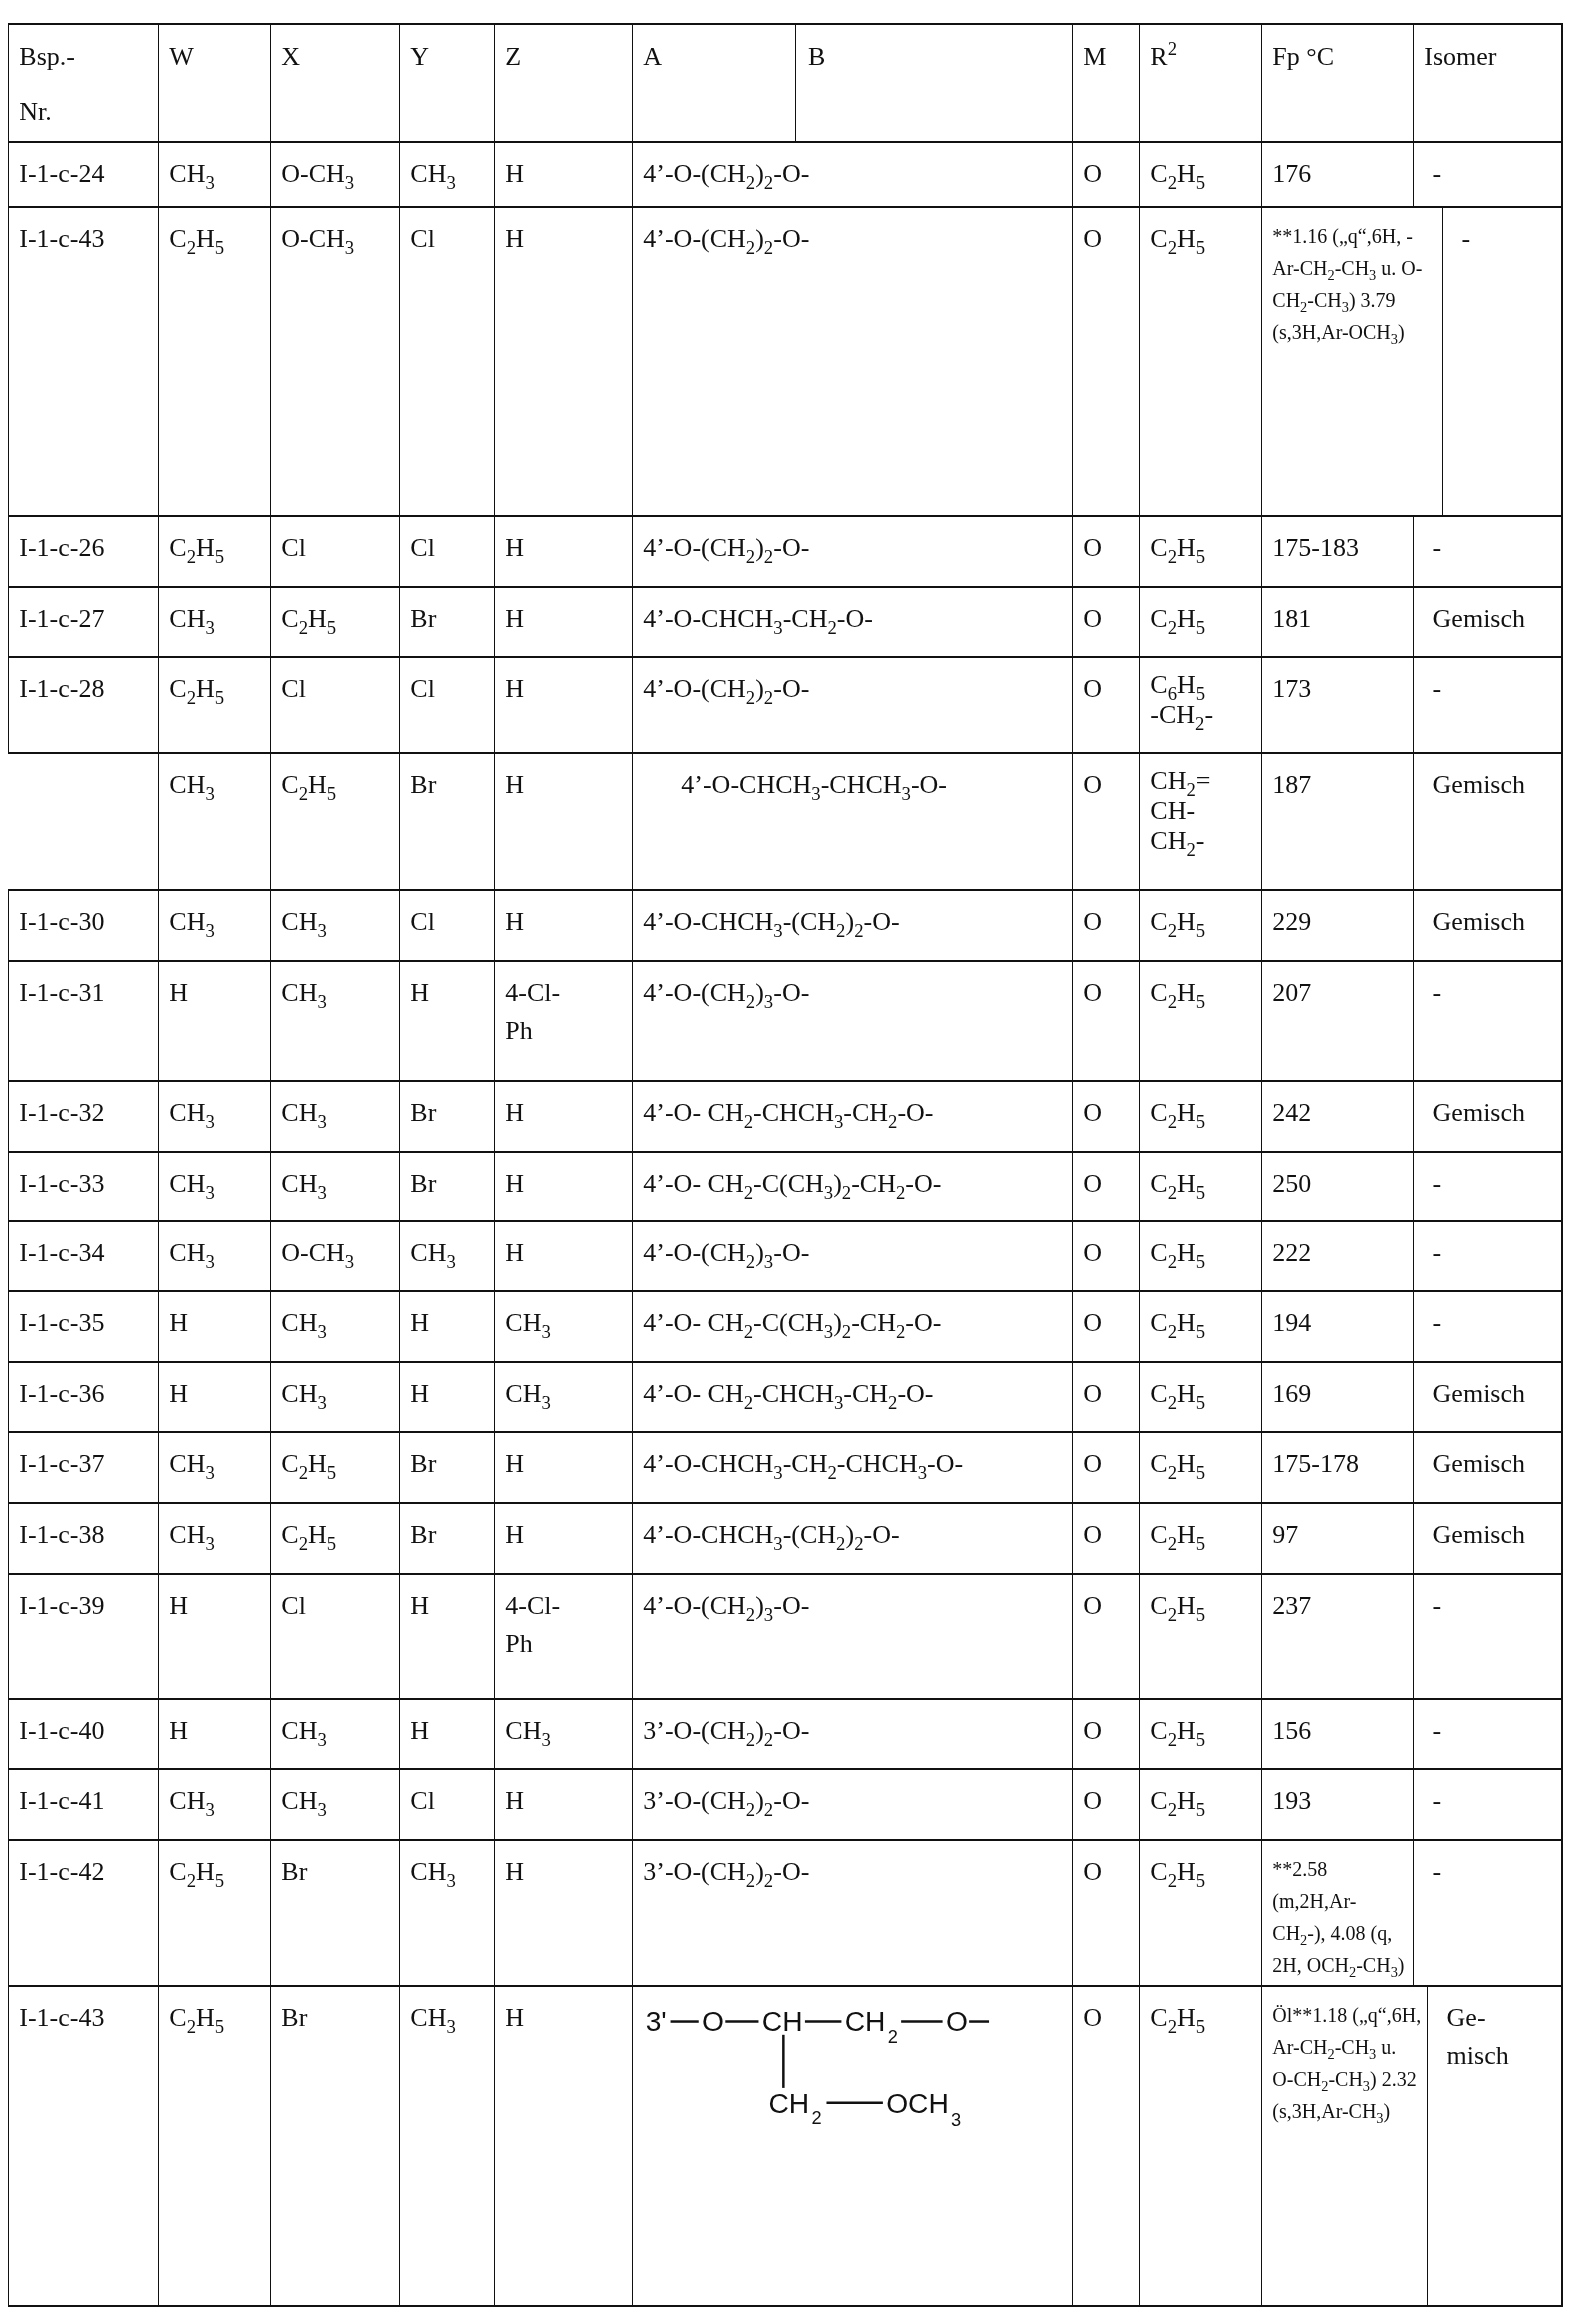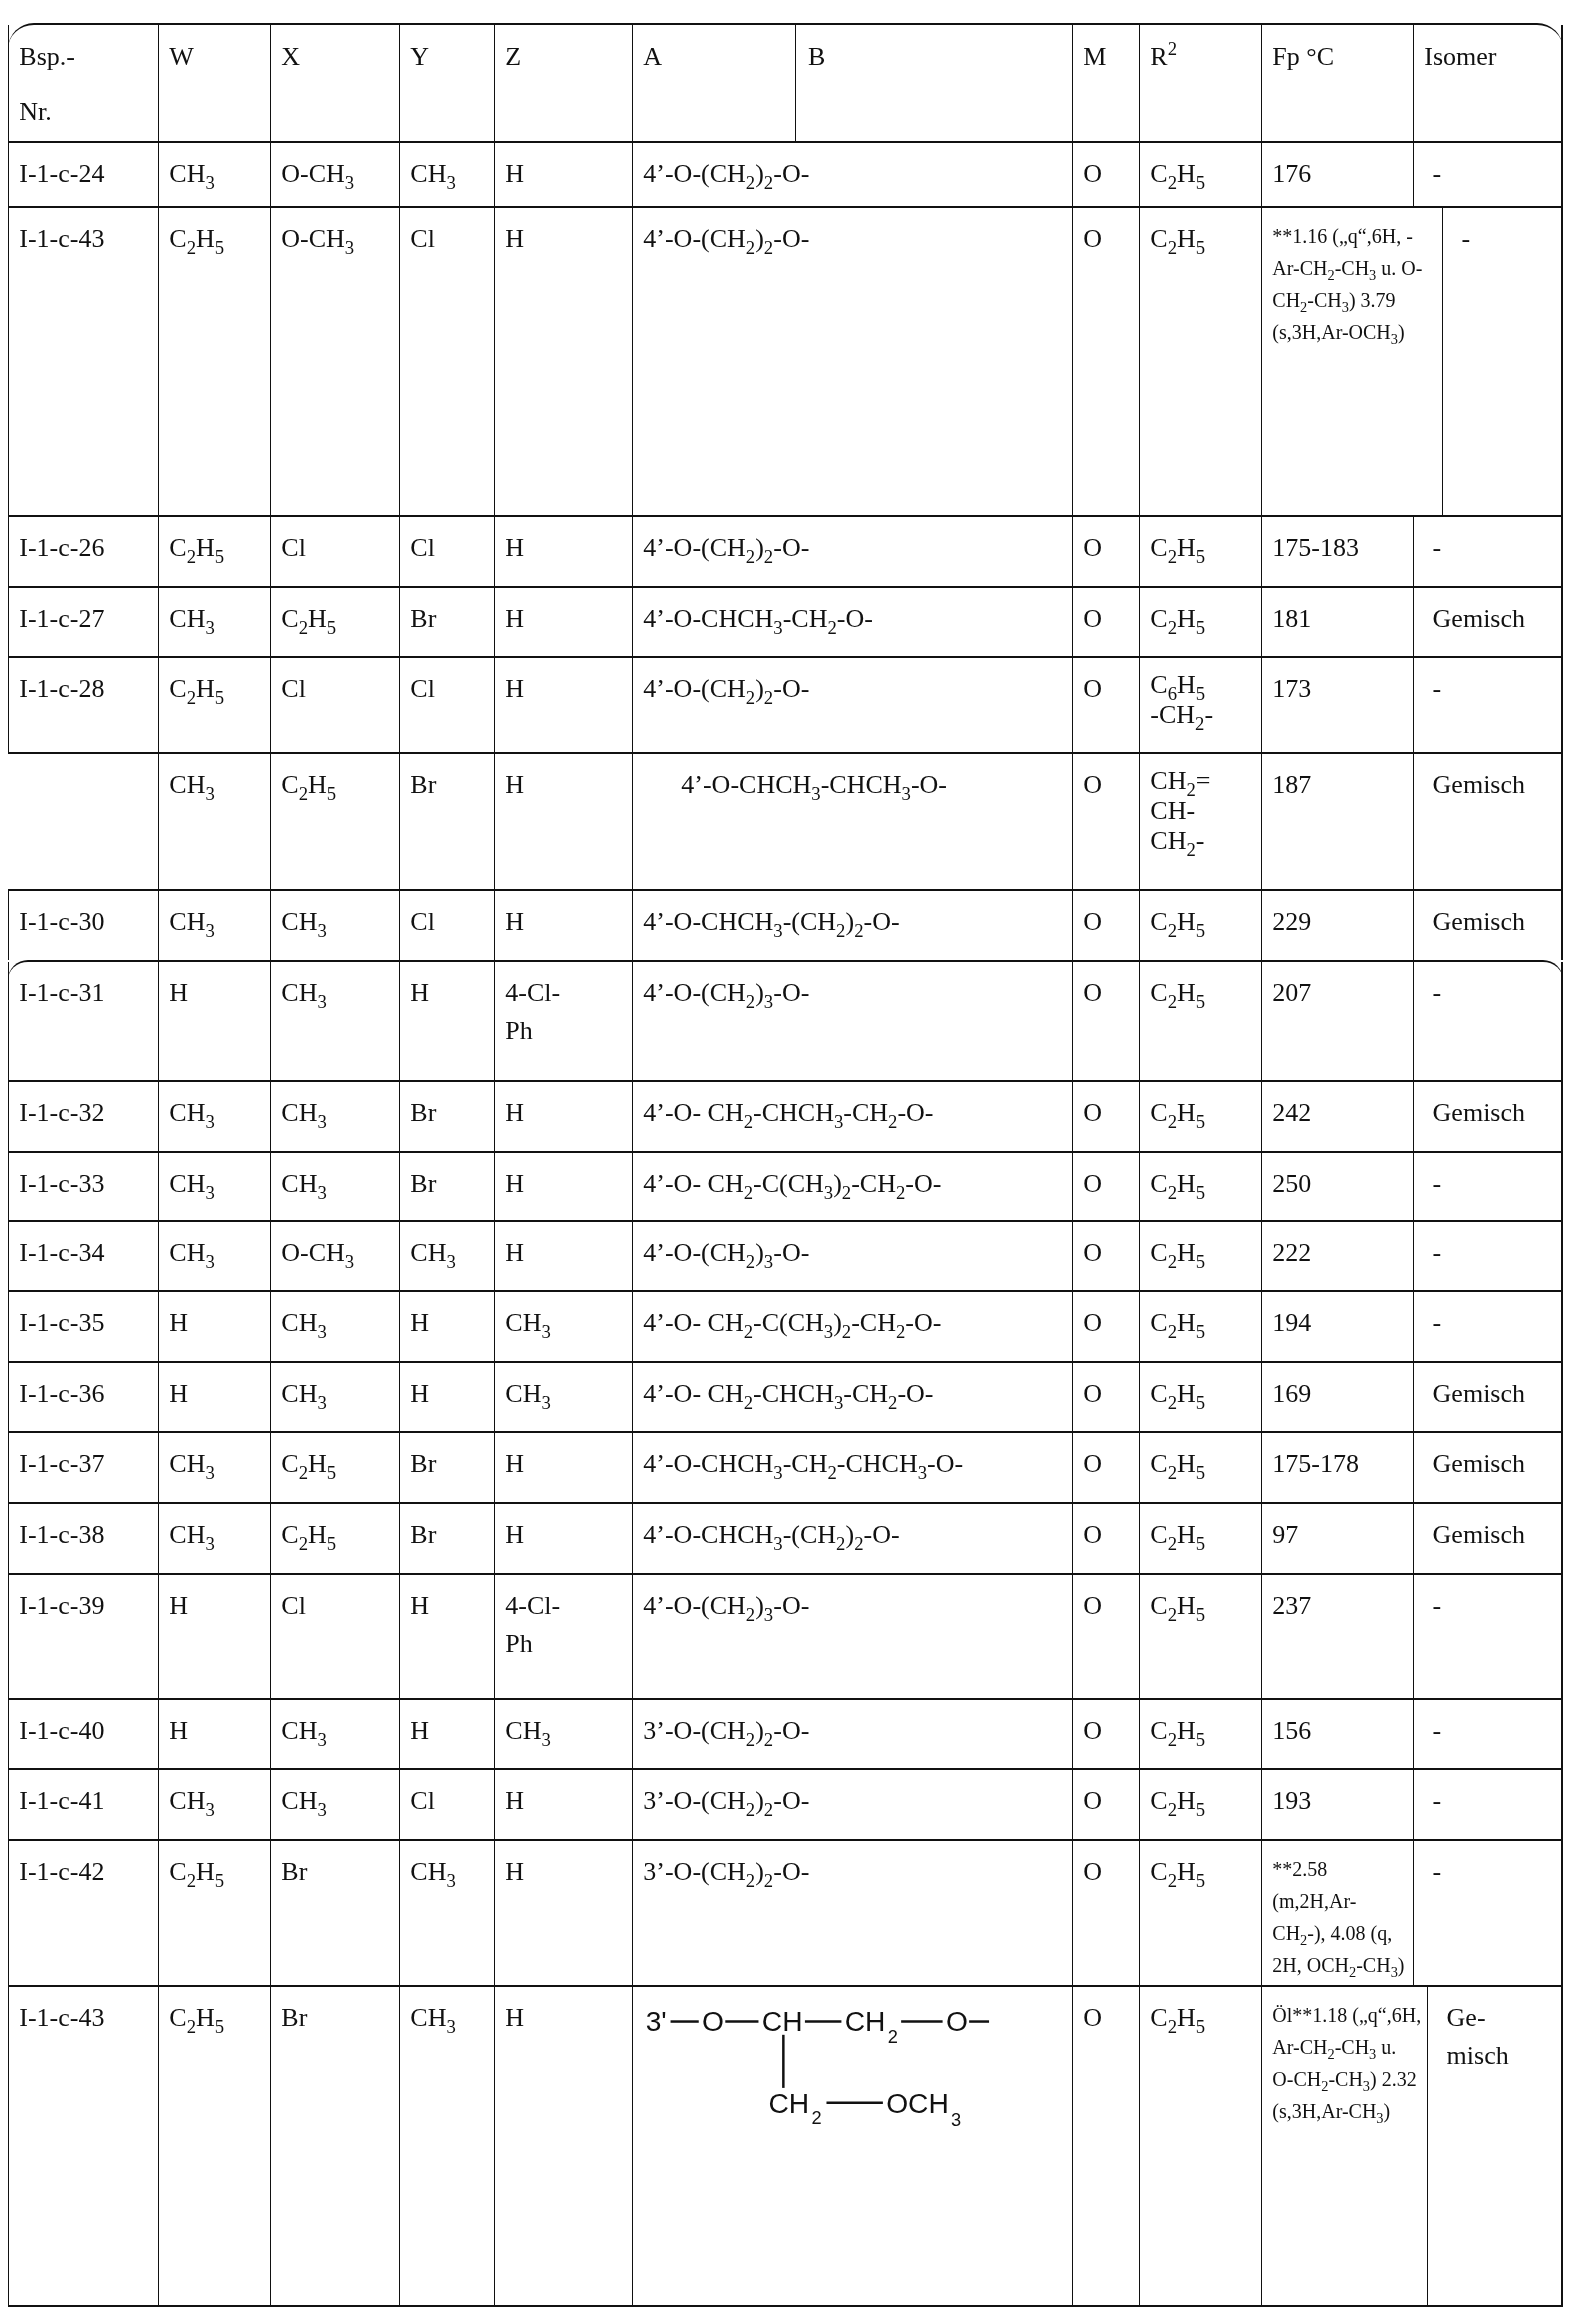--- a/index.html
+++ b/index.html
@@ -18,21 +18,21 @@
   sup { font-size: 0.72em; vertical-align: 0.55em; line-height: 0; }
   .bhdr { position: absolute; top: 0; bottom: 0; left: 162px; border-left: 1.7px solid #111; padding: 13.3px 0 0 11.6px; font-size: 26px; }
   .struct { position: absolute; left: 8.3px; top: 8.3px; width: 432px; height: 141px;
             font-family: "Liberation Sans", "DejaVu Sans", sans-serif; }
   .struct svg text { font-family: "Liberation Sans", "DejaVu Sans", sans-serif; }
 </style>
 </head>
 <body>
 
 <div id="tbl">
-    <div class="row hdr" style="top: 0px; height: 118px; border-radius: 26px;">
+    <div class="row hdr" style="top: 0px; height: 118px;">
       <div class="cell " style="left: 0px; width: 150px;">
         <div>Bsp.-</div>
         <div style="margin-top: 16.6px;">Nr.</div>
       </div>
       <div class="cell " style="left: 150px; width: 112px;">W</div>
       <div class="cell " style="left: 262px; width: 129px;">X</div>
       <div class="cell " style="left: 391px; width: 96px;">Y</div>
       <div class="cell " style="left: 486px; width: 137px;">Z</div>
       <div class="cell " style="left: 624px; width: 441px;"><span>A</span><div class="bhdr">B</div></div>
       <div class="cell " style="left: 1064px; width: 67px;">M</div>
@@ -130,21 +130,21 @@
     <div class="cell c-x" style="left: 262px; width: 129px;">CH<sub>3</sub></div>
     <div class="cell c-y" style="left: 391px; width: 96px;">Cl</div>
     <div class="cell c-z" style="left: 486px; width: 137px;">H</div>
     <div class="cell c-ab" style="left: 624px; width: 441px;">4’-O-CHCH<sub>3</sub>-(CH<sub>2</sub>)<sub>2</sub>-O-</div>
     <div class="cell c-m" style="left: 1064px; width: 67px;">O</div>
     <div class="cell c-r2" style="left: 1131px; width: 122px;">C<sub>2</sub>H<sub>5</sub></div>
     <div class="cell c-fp" style="left: 1253px; width: 152px;">229</div>
     <div class="cell c-iso iso endcol" style="left: 1405px; width: 150px;">Gemisch</div>
   </div>
 
-  <div class="row" style="top: 937px; height: 121px; border-radius: 20px;">
+  <div class="row" style="top: 937px; height: 121px;">
     <div class="cell c-nr" style="left: 0px; width: 150px;">I-1-c-31</div>
     <div class="cell c-w" style="left: 150px; width: 112px;">H</div>
     <div class="cell c-x" style="left: 262px; width: 129px;">CH<sub>3</sub></div>
     <div class="cell c-y" style="left: 391px; width: 96px;">H</div>
     <div class="cell c-z" style="left: 486px; width: 137px;">
         <div>4-Cl-</div>
         <div>Ph</div>
       </div>
     <div class="cell c-ab" style="left: 624px; width: 441px;">4’-O-(CH<sub>2</sub>)<sub>3</sub>-O-</div>
     <div class="cell c-m" style="left: 1064px; width: 67px;">O</div>

